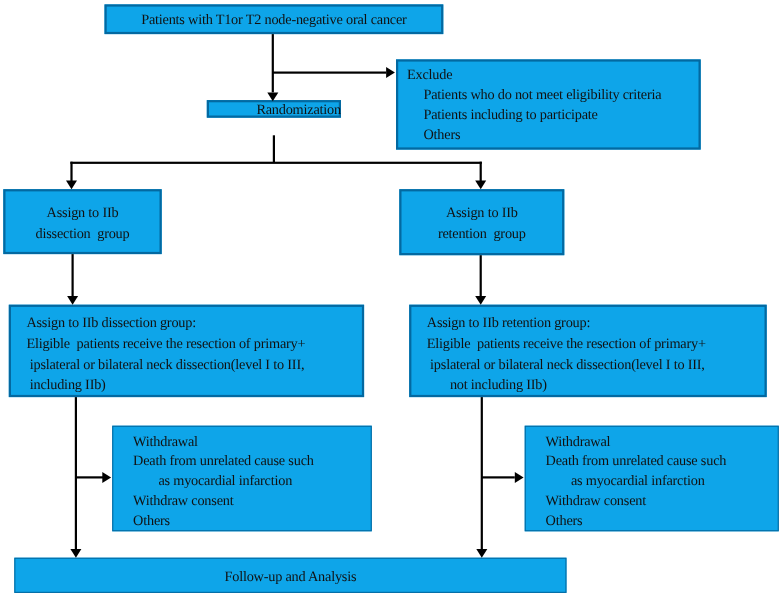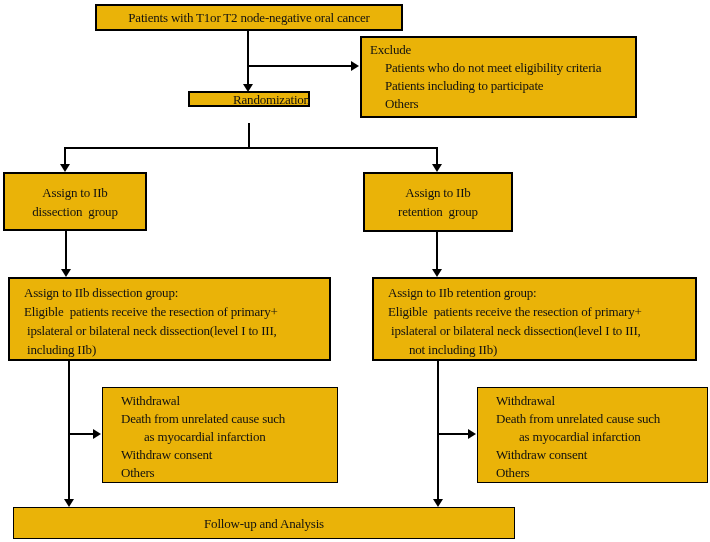--- a/index.html
+++ b/index.html
@@ -2,21 +2,21 @@
 <html><head>
 <meta charset="utf-8">
 <style>
   html,body{margin:0;padding:0;background:#ffffff;}
   #stage{
     position:relative;width:710px;height:542px;background:#ffffff;
     font-family:"Liberation Serif","DejaVu Serif",serif;color:#111111;
     overflow:hidden;
   }
   .box{
-    position:absolute;border:2px solid #000000;background:#eab308;
+    position:absolute;border:2px solid #0369a1;background:#0ea5e9;
     box-sizing:border-box;font-size:13px;letter-spacing:-0.2px;
   }
   .thin{border-width:1.5px;}
   .center{display:flex;flex-direction:column;align-items:center;justify-content:center;text-align:center;}
   .pline{white-space:pre-wrap;line-height:19px;}
   .lh18{line-height:18px;}
   .vline,.hline{position:absolute;background:#000000;}
   .vline{width:2px;}
   .hline{height:2px;}
   .arr-d{position:absolute;width:0;height:0;
@@ -31,21 +31,21 @@
 </style>
 </head>
 <body>
 
 <div id="stage">
 
   <div class="box center" style="left:95px;top:4px;width:308px;height:27px;">
     <div class="pline">Patients with T1or T2 node-negative oral cancer</div>
   </div>
 
-  <div class="box" style="left:360px;top:36px;width:277px;height:82px;padding:3px 2px 0 8px;">
+  <div class="box" style="left:360px;top:54px;width:277px;height:82px;padding:3px 2px 0 8px;">
     <div class="pline lh18">Exclude</div>
     <div class="pline lh18 ind-items">Patients who do not meet eligibility criteria</div>
     <div class="pline lh18 ind-items">Patients including to participate</div>
     <div class="pline lh18 ind-items">Others</div>
   </div>
 
   <div class="box center" style="left:188px;top:91px;width:122px;height:16px;padding-left:45px;">
     <div class="pline">Randomization</div>
   </div>
 

